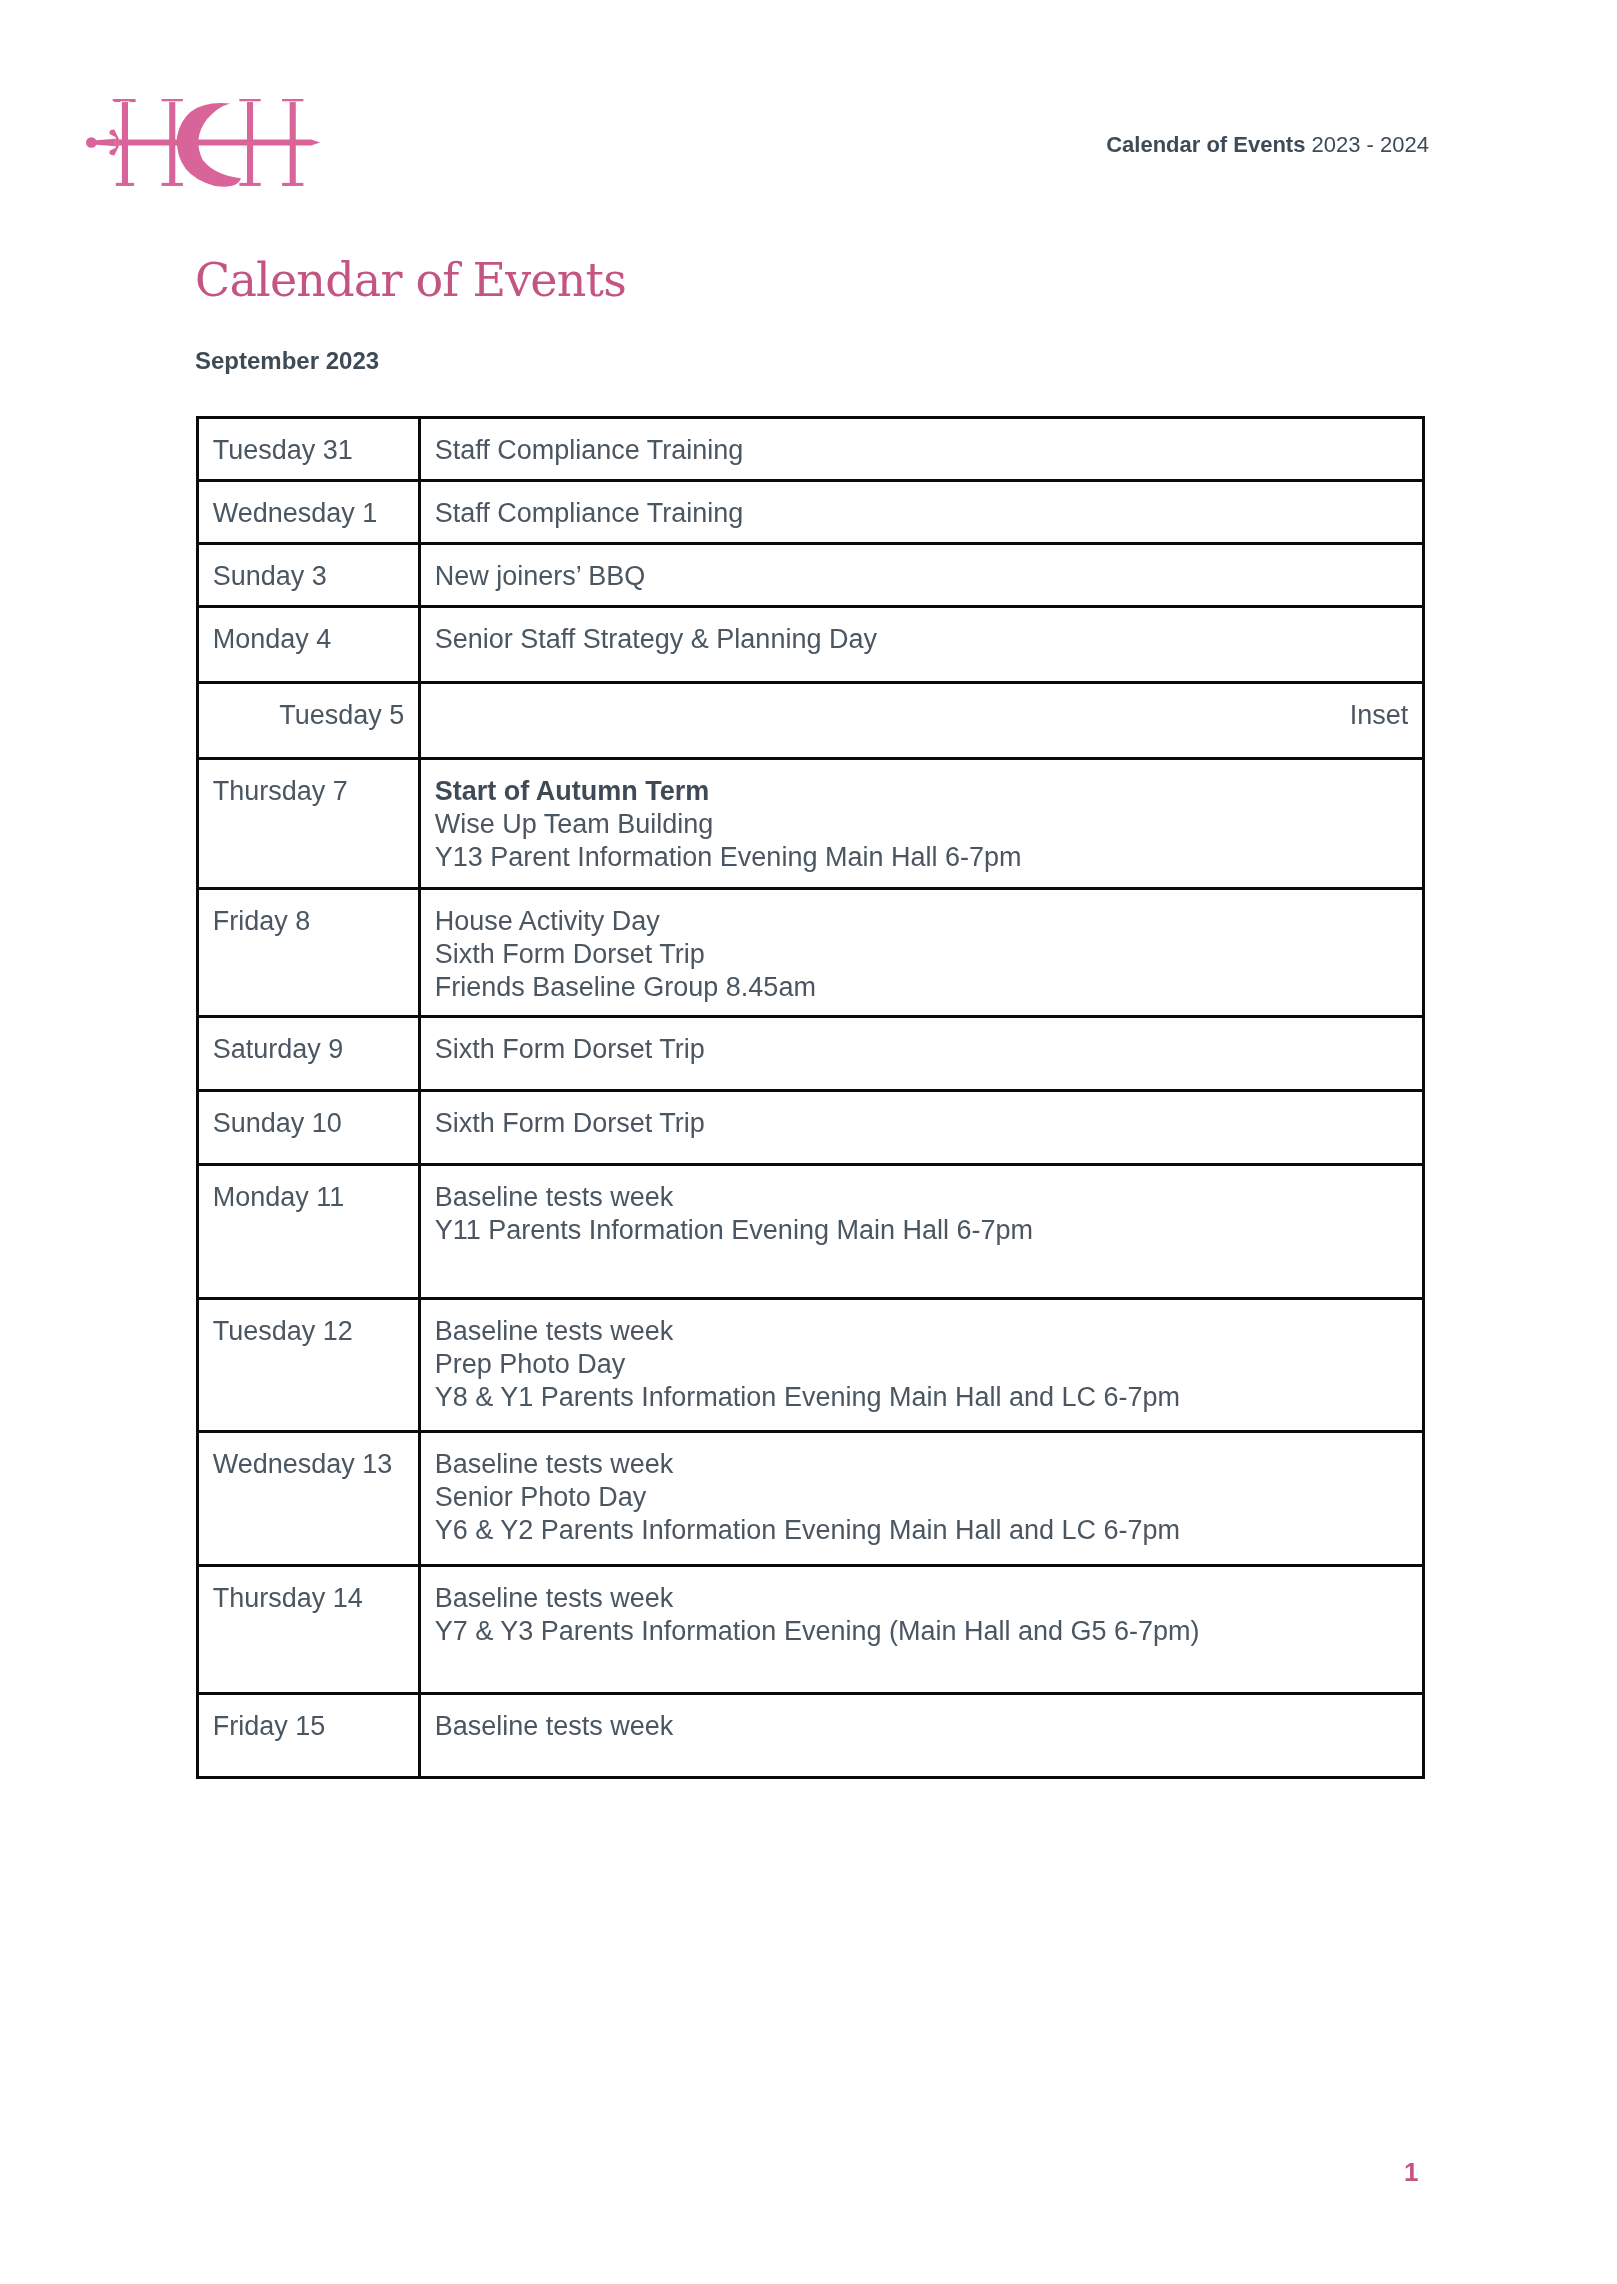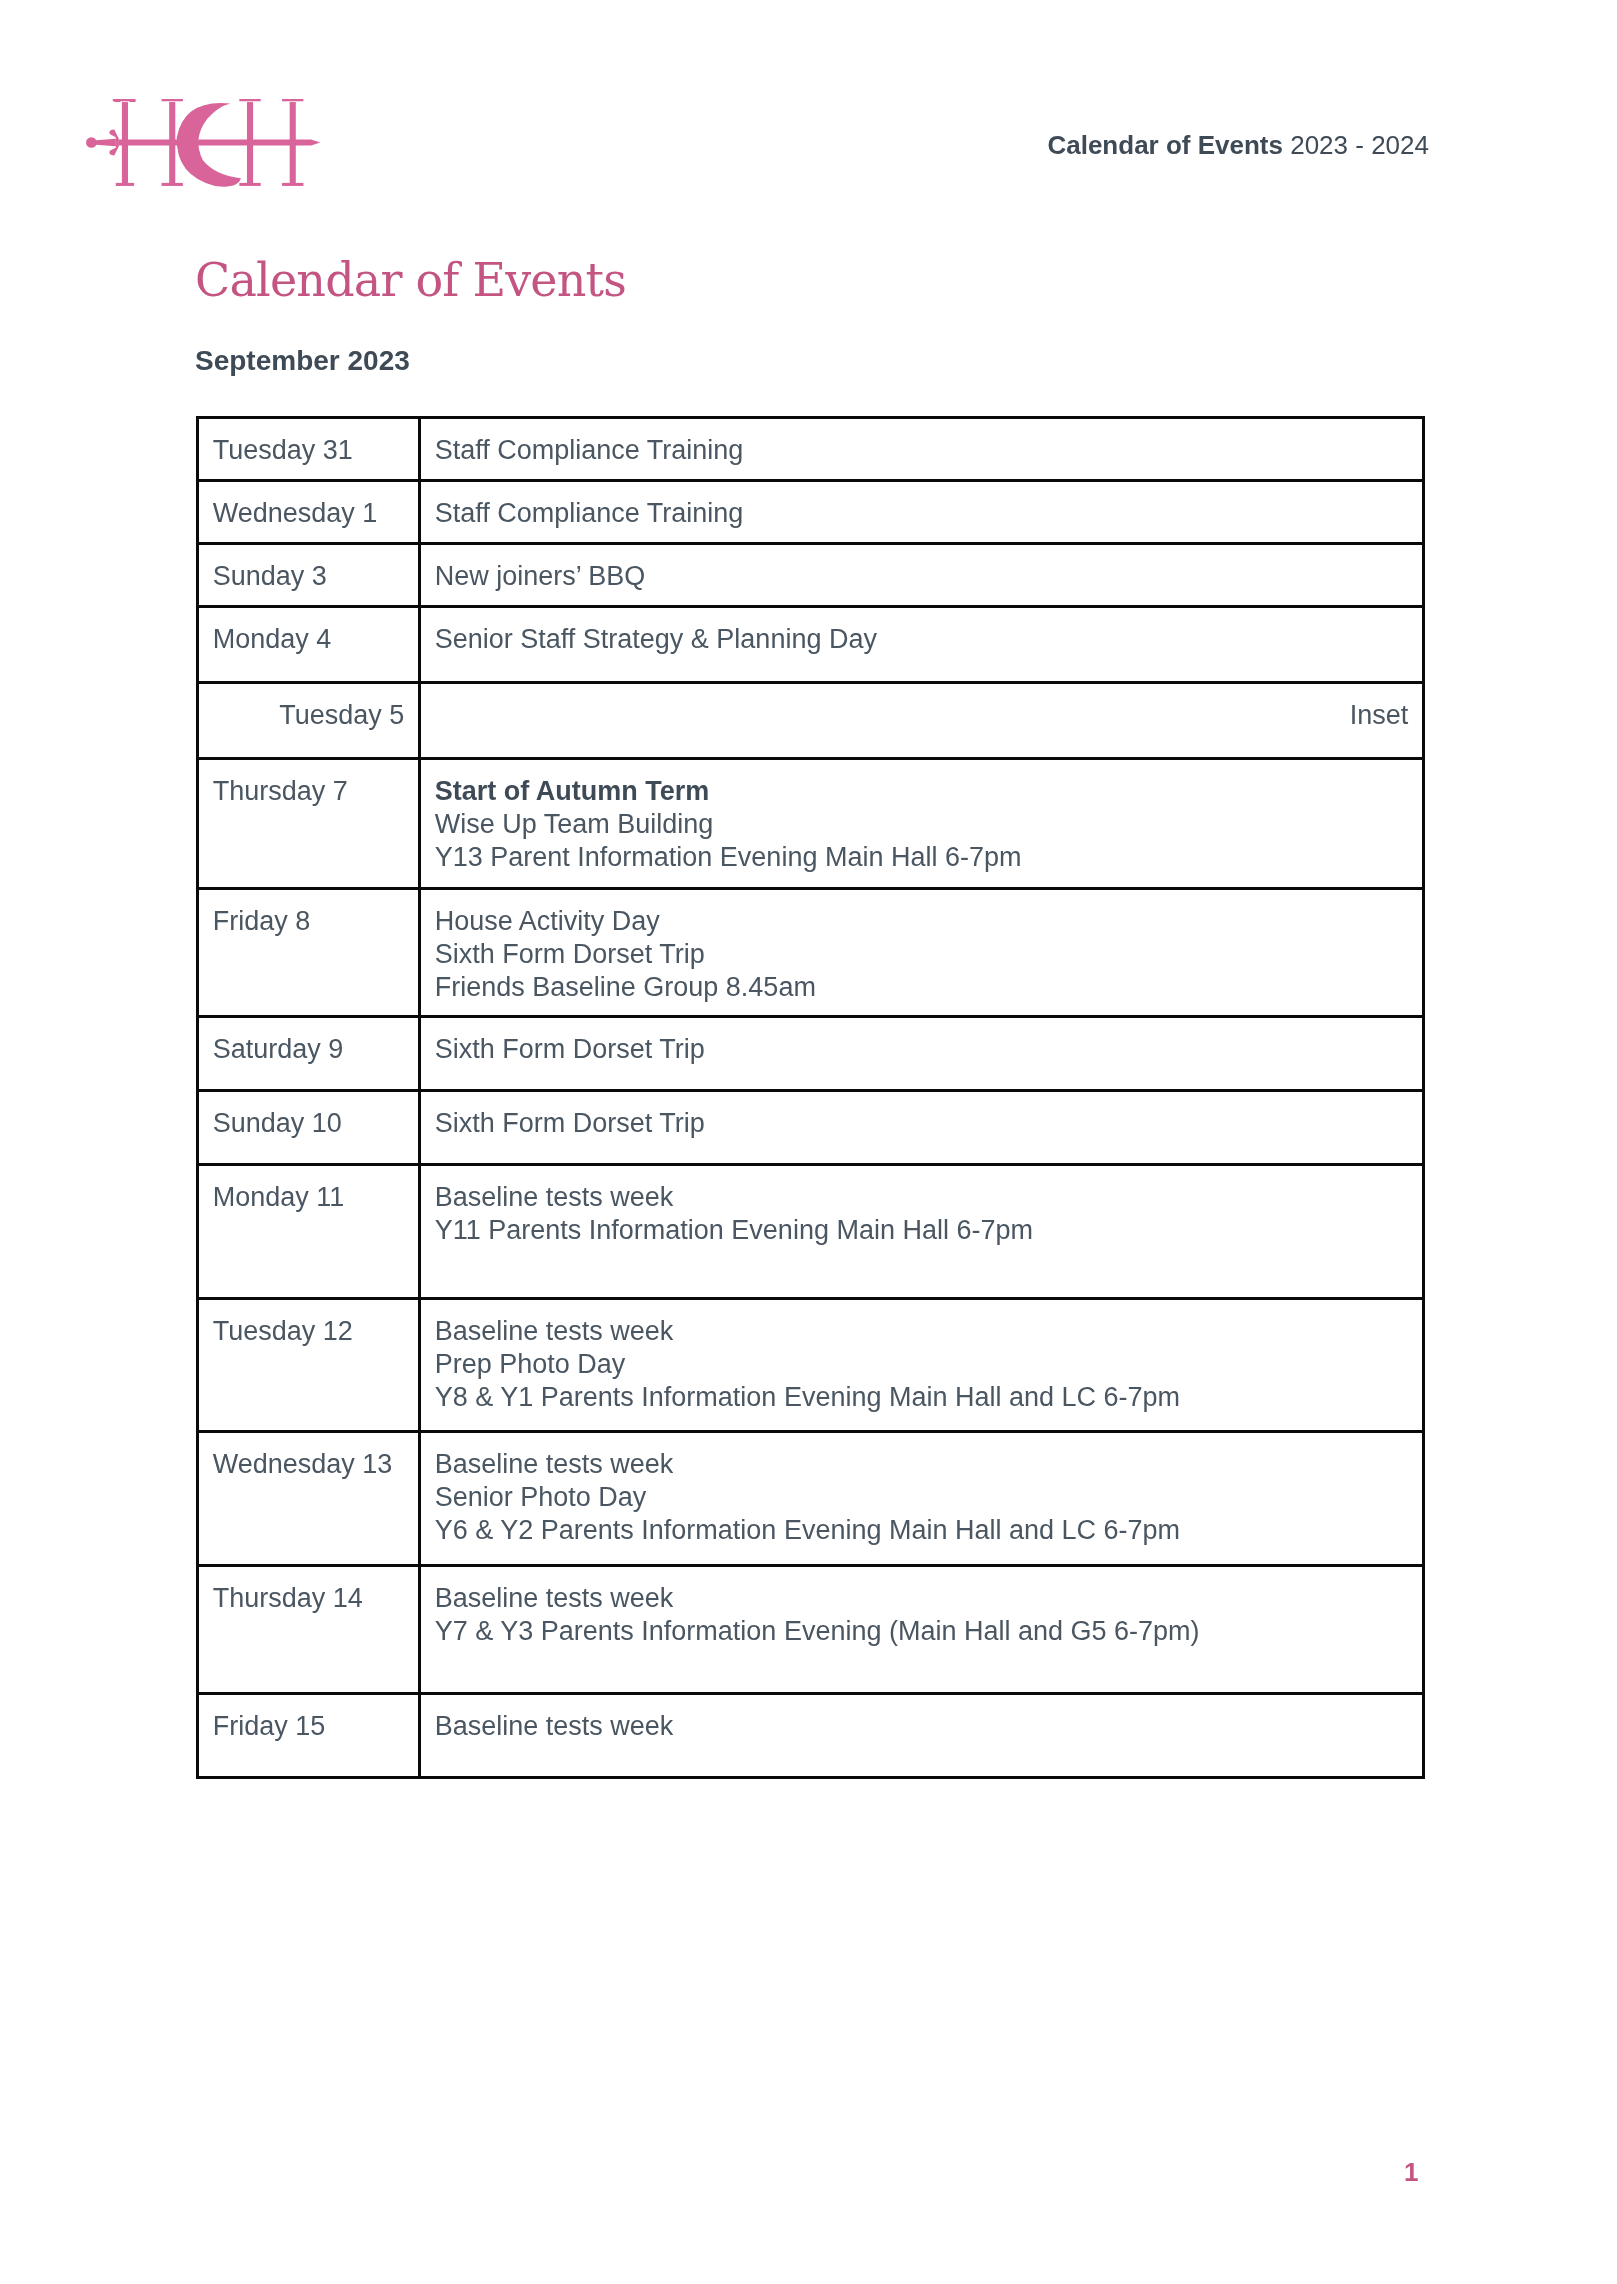--- a/index.html
+++ b/index.html
@@ -1,24 +1,24 @@
 <!DOCTYPE html>
 <html style="font-size:12.2px"><head>
 <meta charset="utf-8">
 <style>
   html, body { margin: 0; padding: 0; background: #ffffff; }
   body { width: 1617px; height: 2284px; position: relative; overflow: hidden;
          font-family: "Liberation Sans", sans-serif; color: #3e4b57; }
   .logo { position: absolute; left: 85px; top: 99px; width: 237px; height: 90px; }
-  .header-title { position: absolute; right: 188px; top: 128px; font-size: 26px; line-height: 34px;
+  .header-title { position: absolute; right: 188px; top: 128px; font-size: 22px; line-height: 34px;
                   color: #3e4b57; white-space: nowrap; }
   .header-title .bold { font-weight: bold; }
   .page-title { position: absolute; left: 195px; top: 254px; font-family: "DejaVu Serif", "Liberation Serif", serif;
                 font-size: 46px; line-height: 53px; color: #c45583; font-weight: normal; margin: 0; letter-spacing: -0.8px; }
-  .month-heading { position: absolute; left: 195px; top: 342px; font-size: 28px; line-height: 38px;
+  .month-heading { position: absolute; left: 195px; top: 342px; font-size: 24px; line-height: 38px;
                    font-weight: bold; color: #3e4b57; margin: 0; }
   table.events { position: absolute; left: 196px; top: 416px; width: 1229px; border-collapse: collapse; table-layout: fixed; }
   table.events td { border: 3.1px solid #0a0a0a; vertical-align: top; padding: 15.3px 13.7px 0 13.7px; font-size: 27px;
                     line-height: 33px; color: #4a5661; box-sizing: border-box; }
   table.events td.day { width: 222px; }
   .line { display: block; white-space: nowrap; }
   .line.bold { font-weight: bold; color: #3e4b57; }
   .line.italic { font-style: italic; }
   .page-number { position: absolute; left: 1404px; top: 2157px; font-size: 26px; line-height: 30.5px; font-weight: bold; color: #c45583; }
 </style>

